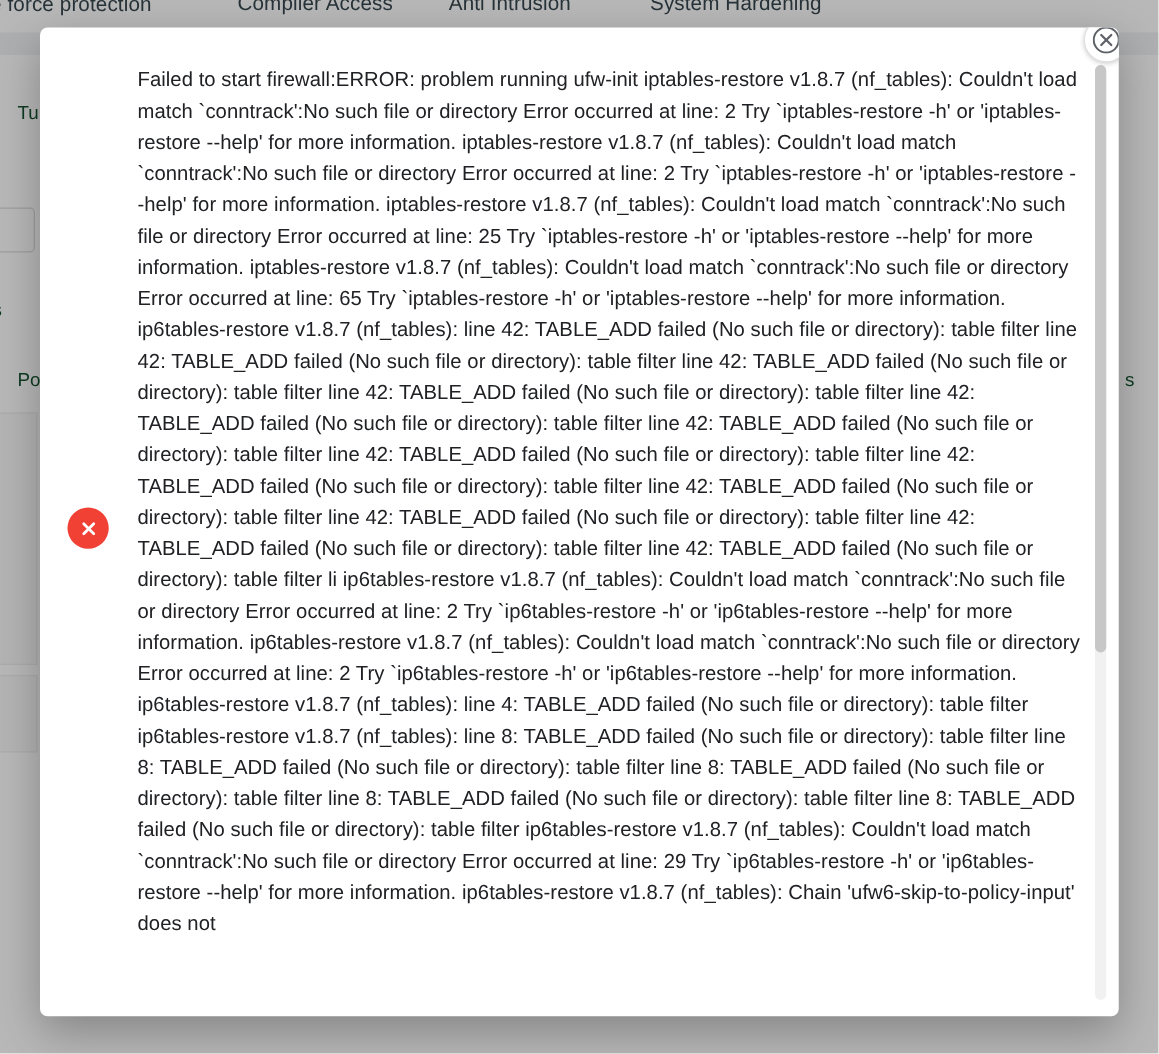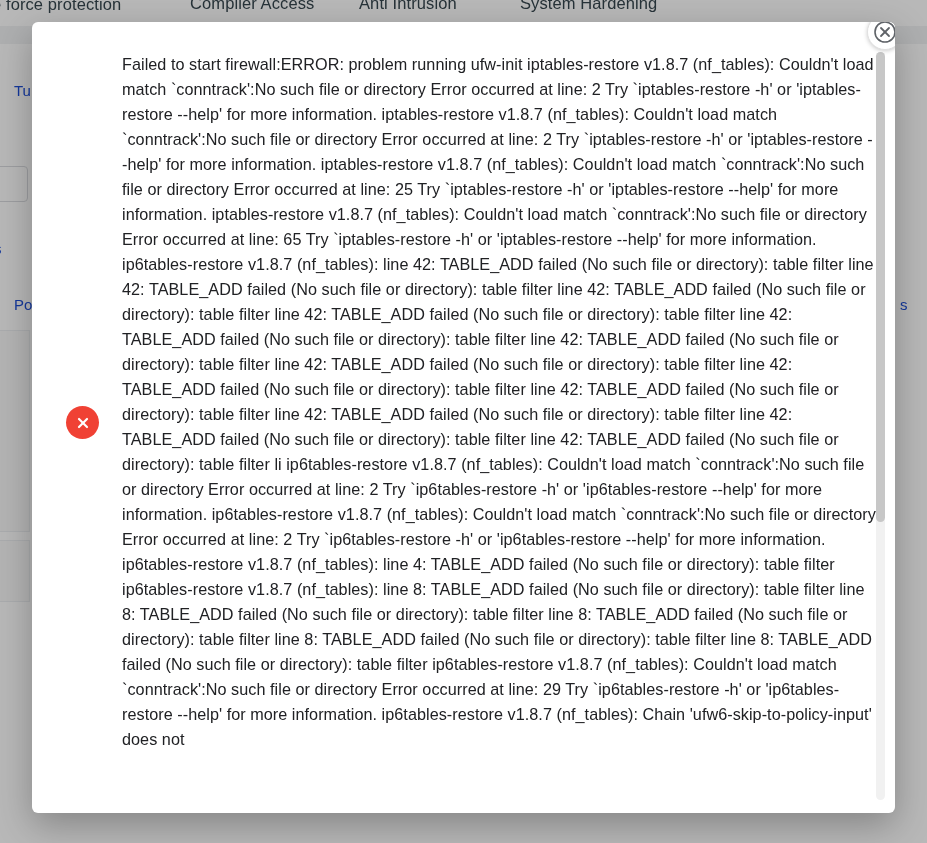--- a/index.html
+++ b/index.html
@@ -62,21 +62,21 @@
     position: absolute;
     left: 0;
     top: 44px;
     width: 927px;
     height: 560px;
     background: #ffffff;
   }
 
   .bg-label {
     position: absolute;
-    color: #1d4ed8;
+    color: #14532d;
     font-size: 15px;
     white-space: nowrap;
   }
   .bg-label.tune { left: 14px; top: 82px; }
   .bg-label.sleft { left: -6px; top: 240px; }
   .bg-label.pol { left: 14px; top: 296px; }
   .bg-label.rgt1 { left: 858px; top: 240px; }
   .bg-label.rgt2 { left: 900px; top: 296px; }
 
   .bg-box {
@@ -149,21 +149,21 @@
     display: flex;
     align-items: center;
     justify-content: center;
     cursor: pointer;
     z-index: 20;
   }
   .modal-close svg { display: block; }
 
   .modal-body {
     position: absolute;
-    left: 12px;
+    left: 0;
     top: 0;
     width: 863px;
     height: 791px;
     display: flex;
     align-items: flex-start;
     border-radius: 23px;
   }
 
   .icon-col {
     width: 78px;

